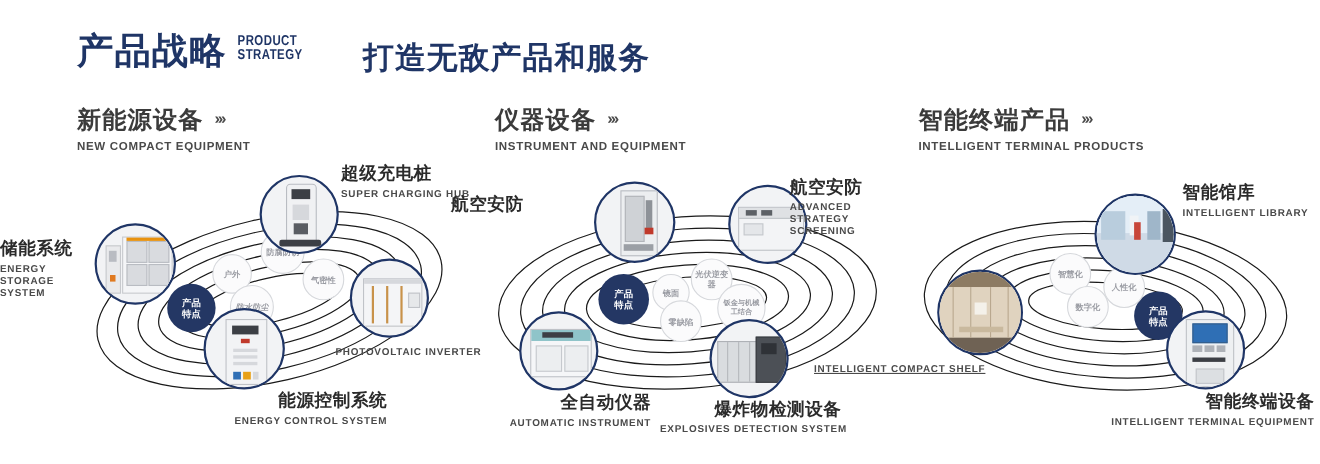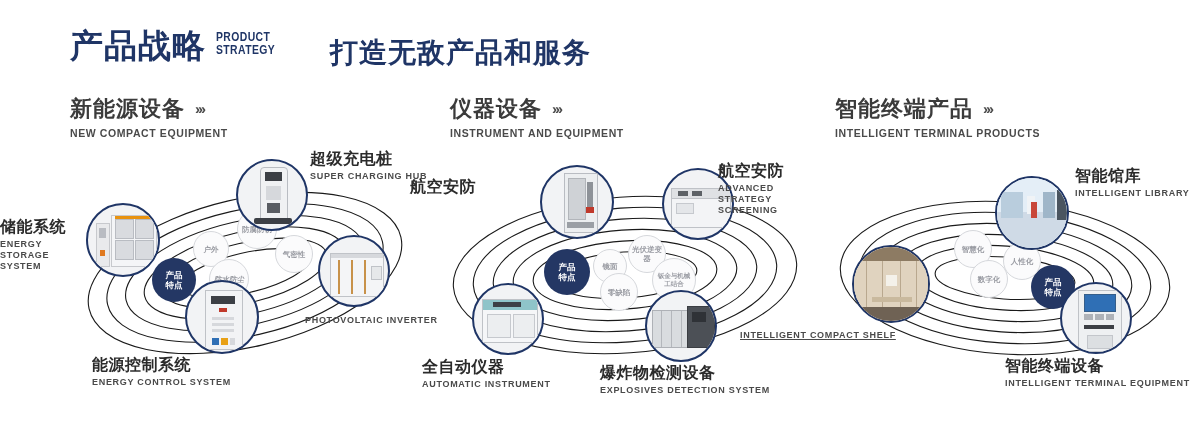--- a/index.html
+++ b/index.html
@@ -52,21 +52,21 @@
     border:2.5px solid #1f3566;background:#f2f3f5;
     overflow:hidden;box-sizing:border-box;
   }
   .node .photo{position:absolute;left:0;top:0;right:0;bottom:0;}
 
   
   .lbl{position:absolute;white-space:nowrap;}
   .lbl .cn{font-size:16px;font-weight:bold;color:#2b2b2b;line-height:20px;letter-spacing:.5px;}
   .lbl .en{font-size:9px;font-weight:bold;color:#4a4a4a;line-height:11px;letter-spacing:.7px;margin-top:2px;}
   .lbl.r{text-align:left;}
-  .lbl.c{text-align:left;}
+  .lbl.c{text-align:right;}
 
   
   .feat{
     position:absolute;border-radius:50%;border:1px solid #d6d8dc;background:#fbfbfc;
     display:flex;align-items:center;justify-content:center;text-align:center;
     color:#9a9ca3;font-size:7.5px;line-height:9px;font-weight:bold;
     box-sizing:border-box;padding:2px;
   }
   .core{
     position:absolute;border-radius:50%;background:#243764;

